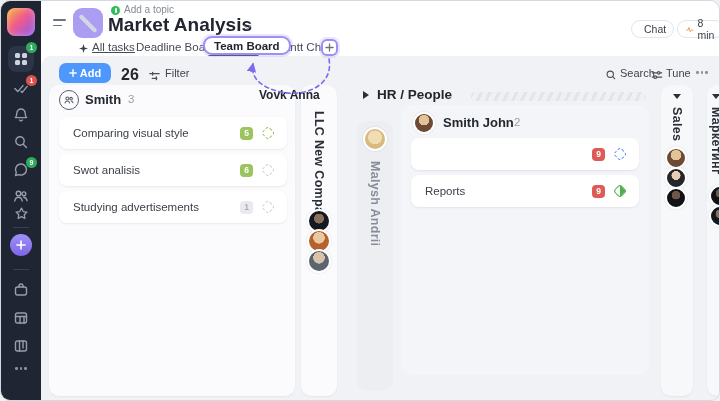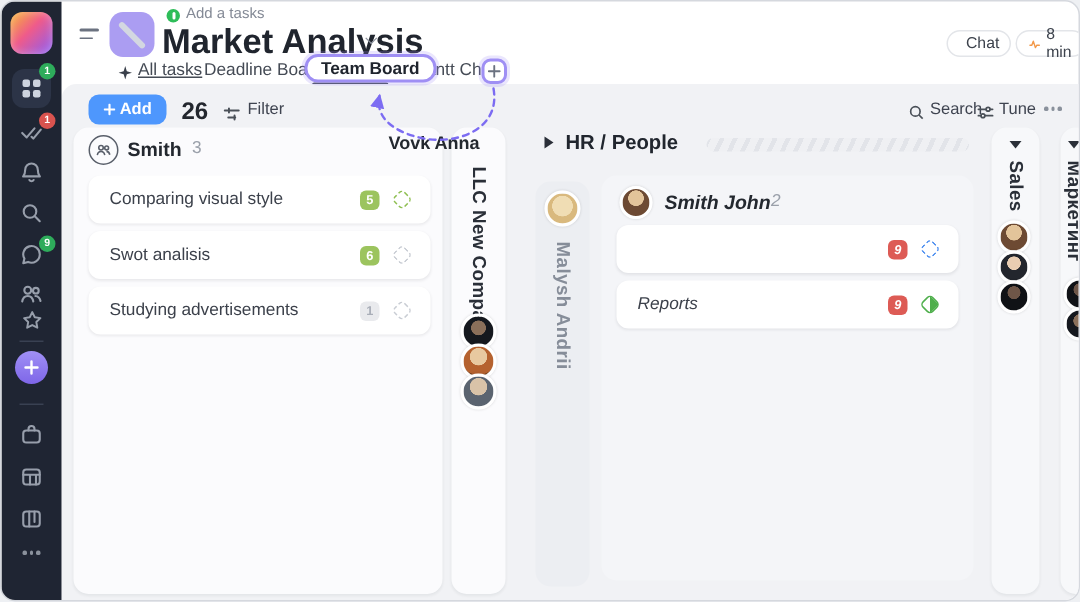--- a/index.html
+++ b/index.html
@@ -26,21 +26,21 @@
 
   
   .hamburger { position:absolute; left:52px; top:18px; width:13px; }
   .hamburger i { display:block; height:1.6px; background:#6b7280; border-radius:1px; margin-bottom:4px; }
   .hamburger i:last-child { width:9px; }
   .proj-icon { position:absolute; left:72px; top:7px; width:30px; height:30px; border-radius:9px; background:#ab9df2; overflow:hidden; }
   .proj-icon i { position:absolute; left:13px; top:4px; width:4px; height:23px; border-radius:2px; background:#d3d7e1; transform:rotate(-45deg); }
   .topic-ic { position:absolute; left:110px; top:5px; width:9px; height:9px; border-radius:50%; background:#2ebd59; }
   .topic-ic i { position:absolute; left:4px; top:2px; width:1.5px; height:5px; background:#fff; border-radius:1px; }
   .topic-label { position:absolute; left:123px; top:3px; font-size:10px; color:#848a96; }
-  .page-title { position:absolute; left:107px; top:13px; font-size:23px; font-weight:bold; color:#20252e; }
+  .page-title { position:absolute; left:107px; top:13px; font-size:19px; font-weight:bold; color:#20252e; }
   .title-chev { position:absolute; left:243px; top:21px; width:8px; height:8px; }
   .chev-down { width:7px; height:7px; border-right:1.6px solid #8a909b; border-bottom:1.6px solid #8a909b; transform:rotate(45deg) scale(.8); }
   .tab { position:absolute; top:40px; font-size:11.5px; color:#454b55; }
   .tab-active-pill { position:absolute; left:202px; top:35px; height:19px; padding:0 9px; line-height:17px;
                      background:#fff; border:2px solid #9f8ff4; border-radius:9px; box-shadow:0 0 0 2px rgba(159,143,244,.22);
                      font-size:11.5px; font-weight:bold; color:#1f242d; z-index:3; }
   .tab-underline { position:absolute; left:207px; top:54px; width:51px; height:2.5px; background:#474d59; border-radius:2px; }
   .plus-tab { position:absolute; left:320px; top:38px; width:17px; height:17px; border:2px solid #9f8ff4; border-radius:6px;
               box-shadow:0 0 0 2px rgba(159,143,244,.22); background:#fff; display:flex; align-items:center; justify-content:center; z-index:3; }
   .pill { position:absolute; top:19px; height:18px; border:1px solid #e3e5e9; border-radius:9px; background:#fff;
@@ -53,21 +53,21 @@
   .tb-count { position:absolute; left:120px; top:65px; font-size:16px; font-weight:bold; color:#23272e; }
   .tb-label { position:absolute; top:66px; font-size:11px; color:#3f4450; }
   .tb-ic { position:absolute; top:66px; }
   .more-dots { position:absolute; display:flex; gap:2px; }
   .more-dots i { width:2.5px; height:2.5px; border-radius:50%; background:#8a919c; }
 
   .panel { position:absolute; border-radius:10px; box-shadow:0 1px 2px rgba(22,27,40,.06); }
   .p-anyone { left:48px; top:84px; width:246px; height:311px; background:#fbfbfd; }
   .p-llc    { left:300px; top:84px; width:36px; height:311px; background:#fbfbfd; }
   .p-malysh { left:356px; top:120px; width:36px; height:270px; background:#eceef2; box-shadow:none; }
-  .p-smith  { left:400px; top:116px; width:248px; height:270px; background:#f4f5f8; box-shadow:none;font-style:italic; }
+  .p-smith  { left:400px; top:104px; width:248px; height:270px; background:#f4f5f8; box-shadow:none; }
   .p-sales  { left:660px; top:84px; width:32px; height:311px; background:#f7f8fa; }
   .p-mkt    { left:706px; top:84px; width:24px; height:311px; background:#f7f8fa; border-top-right-radius:0; border-bottom-right-radius:0; }
 
   .col-head-ic { position:absolute; left:10px; top:5px; width:20px; height:20px; border-radius:50%; border:1.3px solid #595f6a;
                  display:flex; align-items:center; justify-content:center; }
   .col-title { font-size:13px; font-weight:bold; color:#23282f; }
   .col-count { font-size:11.5px; color:#9aa0aa; }
   .assignee-label { position:absolute; left:258px; top:87px; font-size:12px; font-weight:bold; color:#23282f; z-index:4; }
 
   .card { position:absolute; left:10px; width:228px; height:32px; background:#fff; border-radius:8px;
@@ -207,21 +207,21 @@
       <i></i>
     </div>
 
   <div class="proj-icon">
       <i></i>
     </div>
 
   <div class="topic-ic">
       <i></i>
     </div>
-  <span class="topic-label">Add a tasks</span>
+  <span class="topic-label">Add a topic</span>
 
   <h1 class="page-title">Market Analysis</h1>
   <div class="title-chev">
       <div class="chev-down"></div>
     </div>
 
   <svg class="icon" style="position:absolute;left:78px;top:43px;" width="9" height="9" viewBox="0 0 12 12">
     <path d="M6 0L7.4 4.6 12 6 7.4 7.4 6 12 4.6 7.4 0 6 4.6 4.6z" fill="#3a404b"></path>
   </svg>
   <span class="tab" style="left:91px;text-decoration:underline;">All tasks</span>

